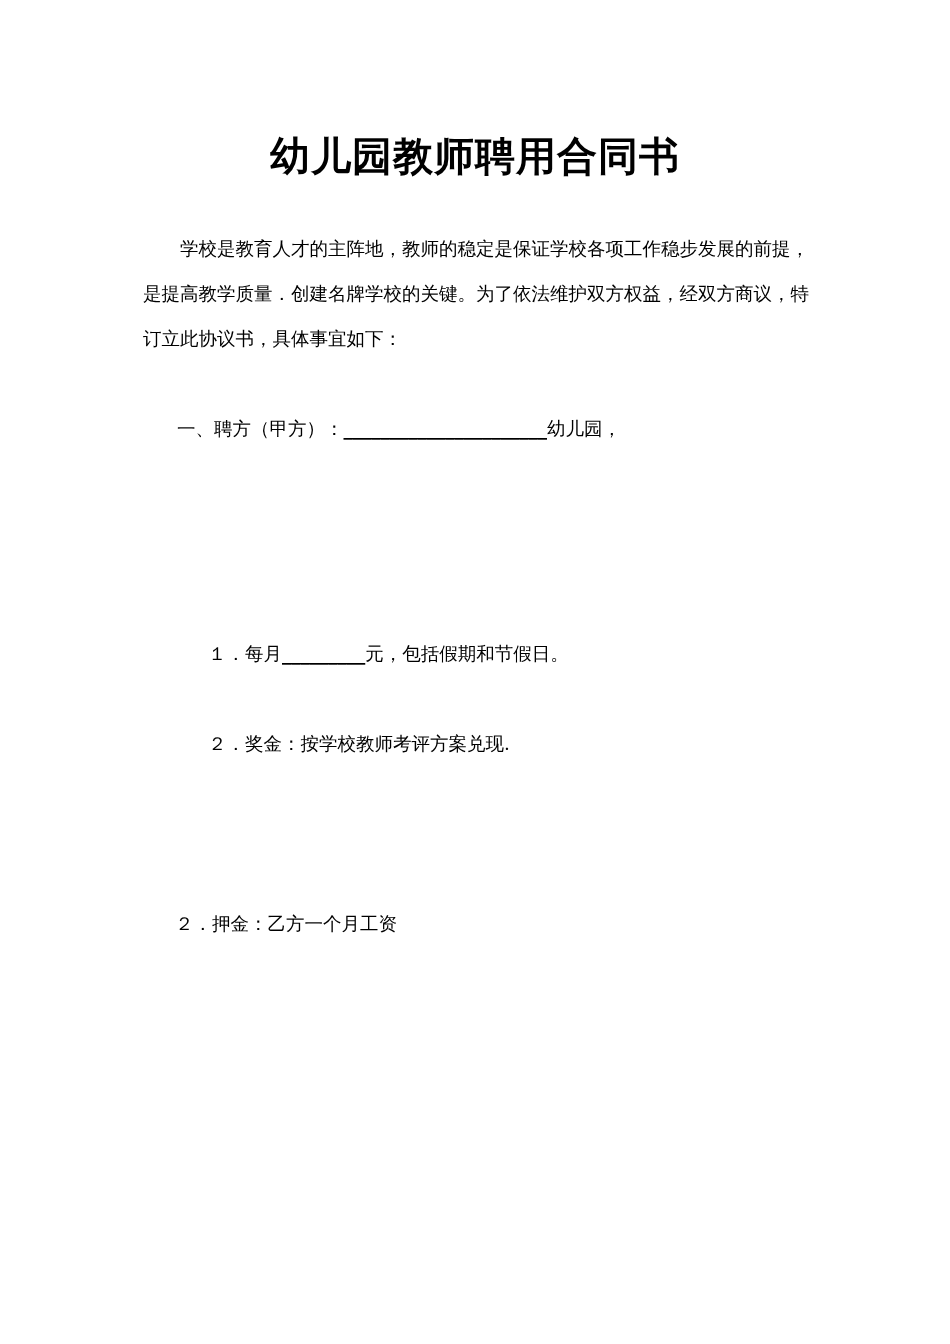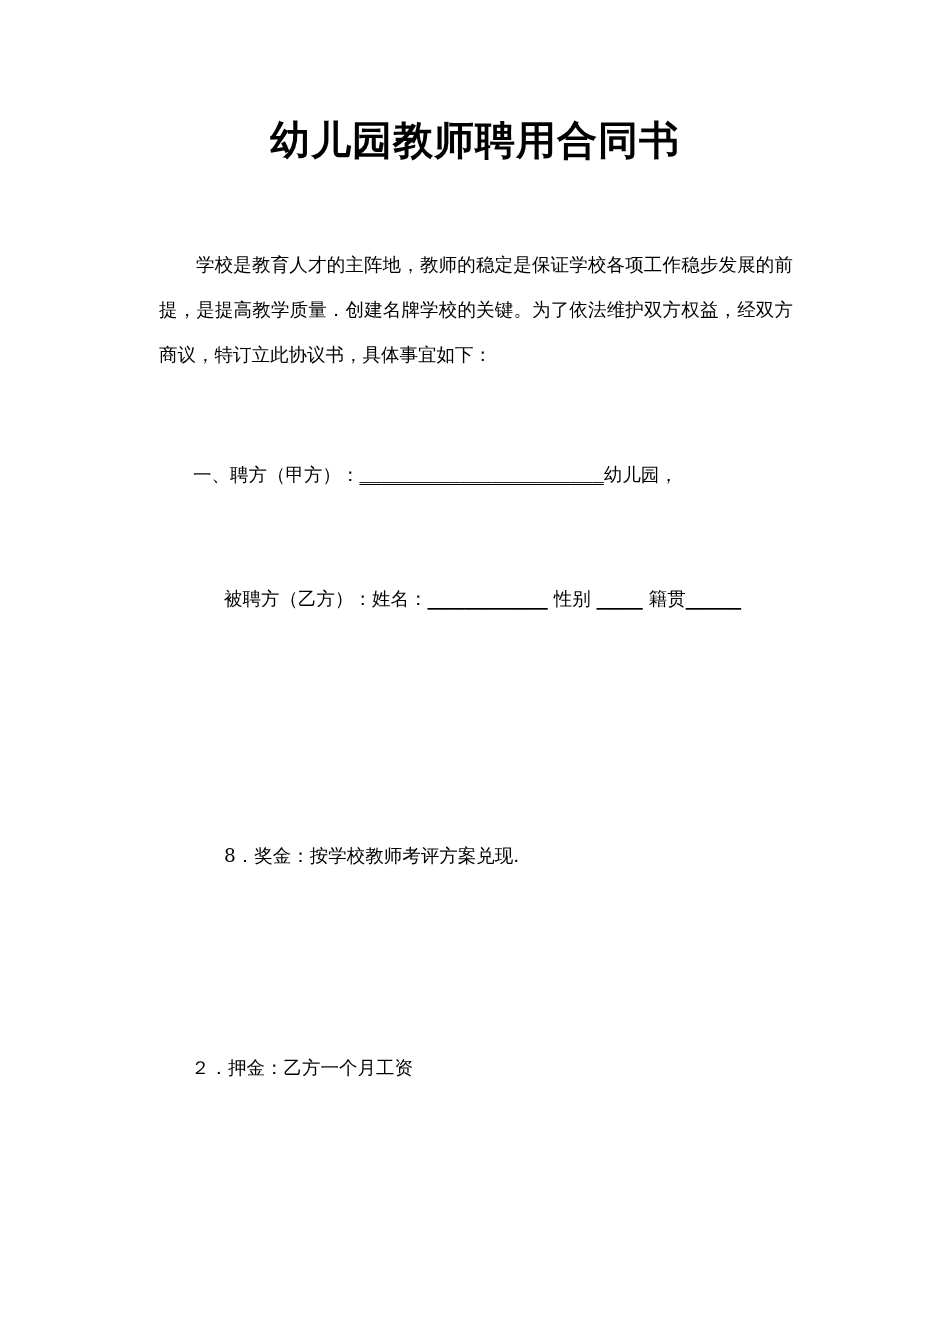--- a/index.html
+++ b/index.html
@@ -13,21 +13,21 @@
     width: 950px;
     height: 1344px;
     background: #ffffff;
     margin: 0 auto;
     overflow: hidden;
     font-family: "DejaVu Serif", "Liberation Serif", serif;
     color: #000000;
   }
   .doc-title {
     position: absolute;
-    top: 112px;
+    top: 128px;
     left: 0;
     width: 950px;
     text-align: center;
     font-family: "DejaVu Sans", "Liberation Sans", sans-serif;
     font-weight: bold;
     font-size: 40px;
     line-height: 56px;
     letter-spacing: 1px;
     color: #000000;
     white-space: nowrap;
@@ -36,30 +36,29 @@
     position: absolute;
     left: 143px;
     top: 226px;
     width: 666px;
   }
   .para {
     font-size: 18.5px;
     line-height: 45px;
     text-align: justify;
     text-justify: inter-ideograph;
-    margin: 16px;
+    margin: 0;
     color: #000000;
     word-break: break-all;
   }
   .indent-2 {
     text-indent: 37px;
   }
   .lead-1 {
     padding-left: 34px;
-    font-family: Liberation Mono, monospace;
   }
   .lead-2 {
     padding-left: 65px;
   }
   .lead-05 {
     padding-left: 32px;
   }
   .gap-md { height: 45px; }
   .blank {
     text-decoration: underline;
@@ -81,34 +80,34 @@
   <div class="body-block">
 
     <p class="para indent-2">学校是教育人才的主阵地，教师的稳定是保证学校各项工作稳步发展的前提，是提高教学质量．创建名牌学校的关键。为了依法维护双方权益，经双方商议，特订立此协议书，具体事宜如下：</p>
 
     <div class="gap-md"></div>
 
     <p class="para lead-1 nowrapline"><span>一、聘方（甲方）：</span><span class="blank">______________________</span><span>幼儿园，</span></p>
 
     <div class="gap-md"></div>
 
-    <p class="para lead-2 nowrapline"><span>被聘方（乙方）：姓名：</span><span class="blank">_____________</span><span> 性别 </span><span class="blank">_____</span><span> 籍贯</span><span class="blank">______</span></p>
 
     <div class="gap-md"></div>
 
 
     <div class="gap-md"></div>
 
 
     <div class="gap-md"></div>
 
+    <p class="para lead-2 nowrapline"><span>１．每月</span><span class="blank">_________</span><span>元，包括假期和节假日。</span></p>
 
     <div class="gap-md"></div>
 
-    <p class="para lead-2">8．奖金：按学校教师考评方案兑现.</p>
+    <p class="para lead-2">２．奖金：按学校教师考评方案兑现.</p>
 
     <div class="gap-md"></div>
 
 
     <div class="gap-md"></div>
 
 
     <div class="gap-md"></div>
 
     <p class="para lead-05">２．押金：乙方一个月工资</p>

